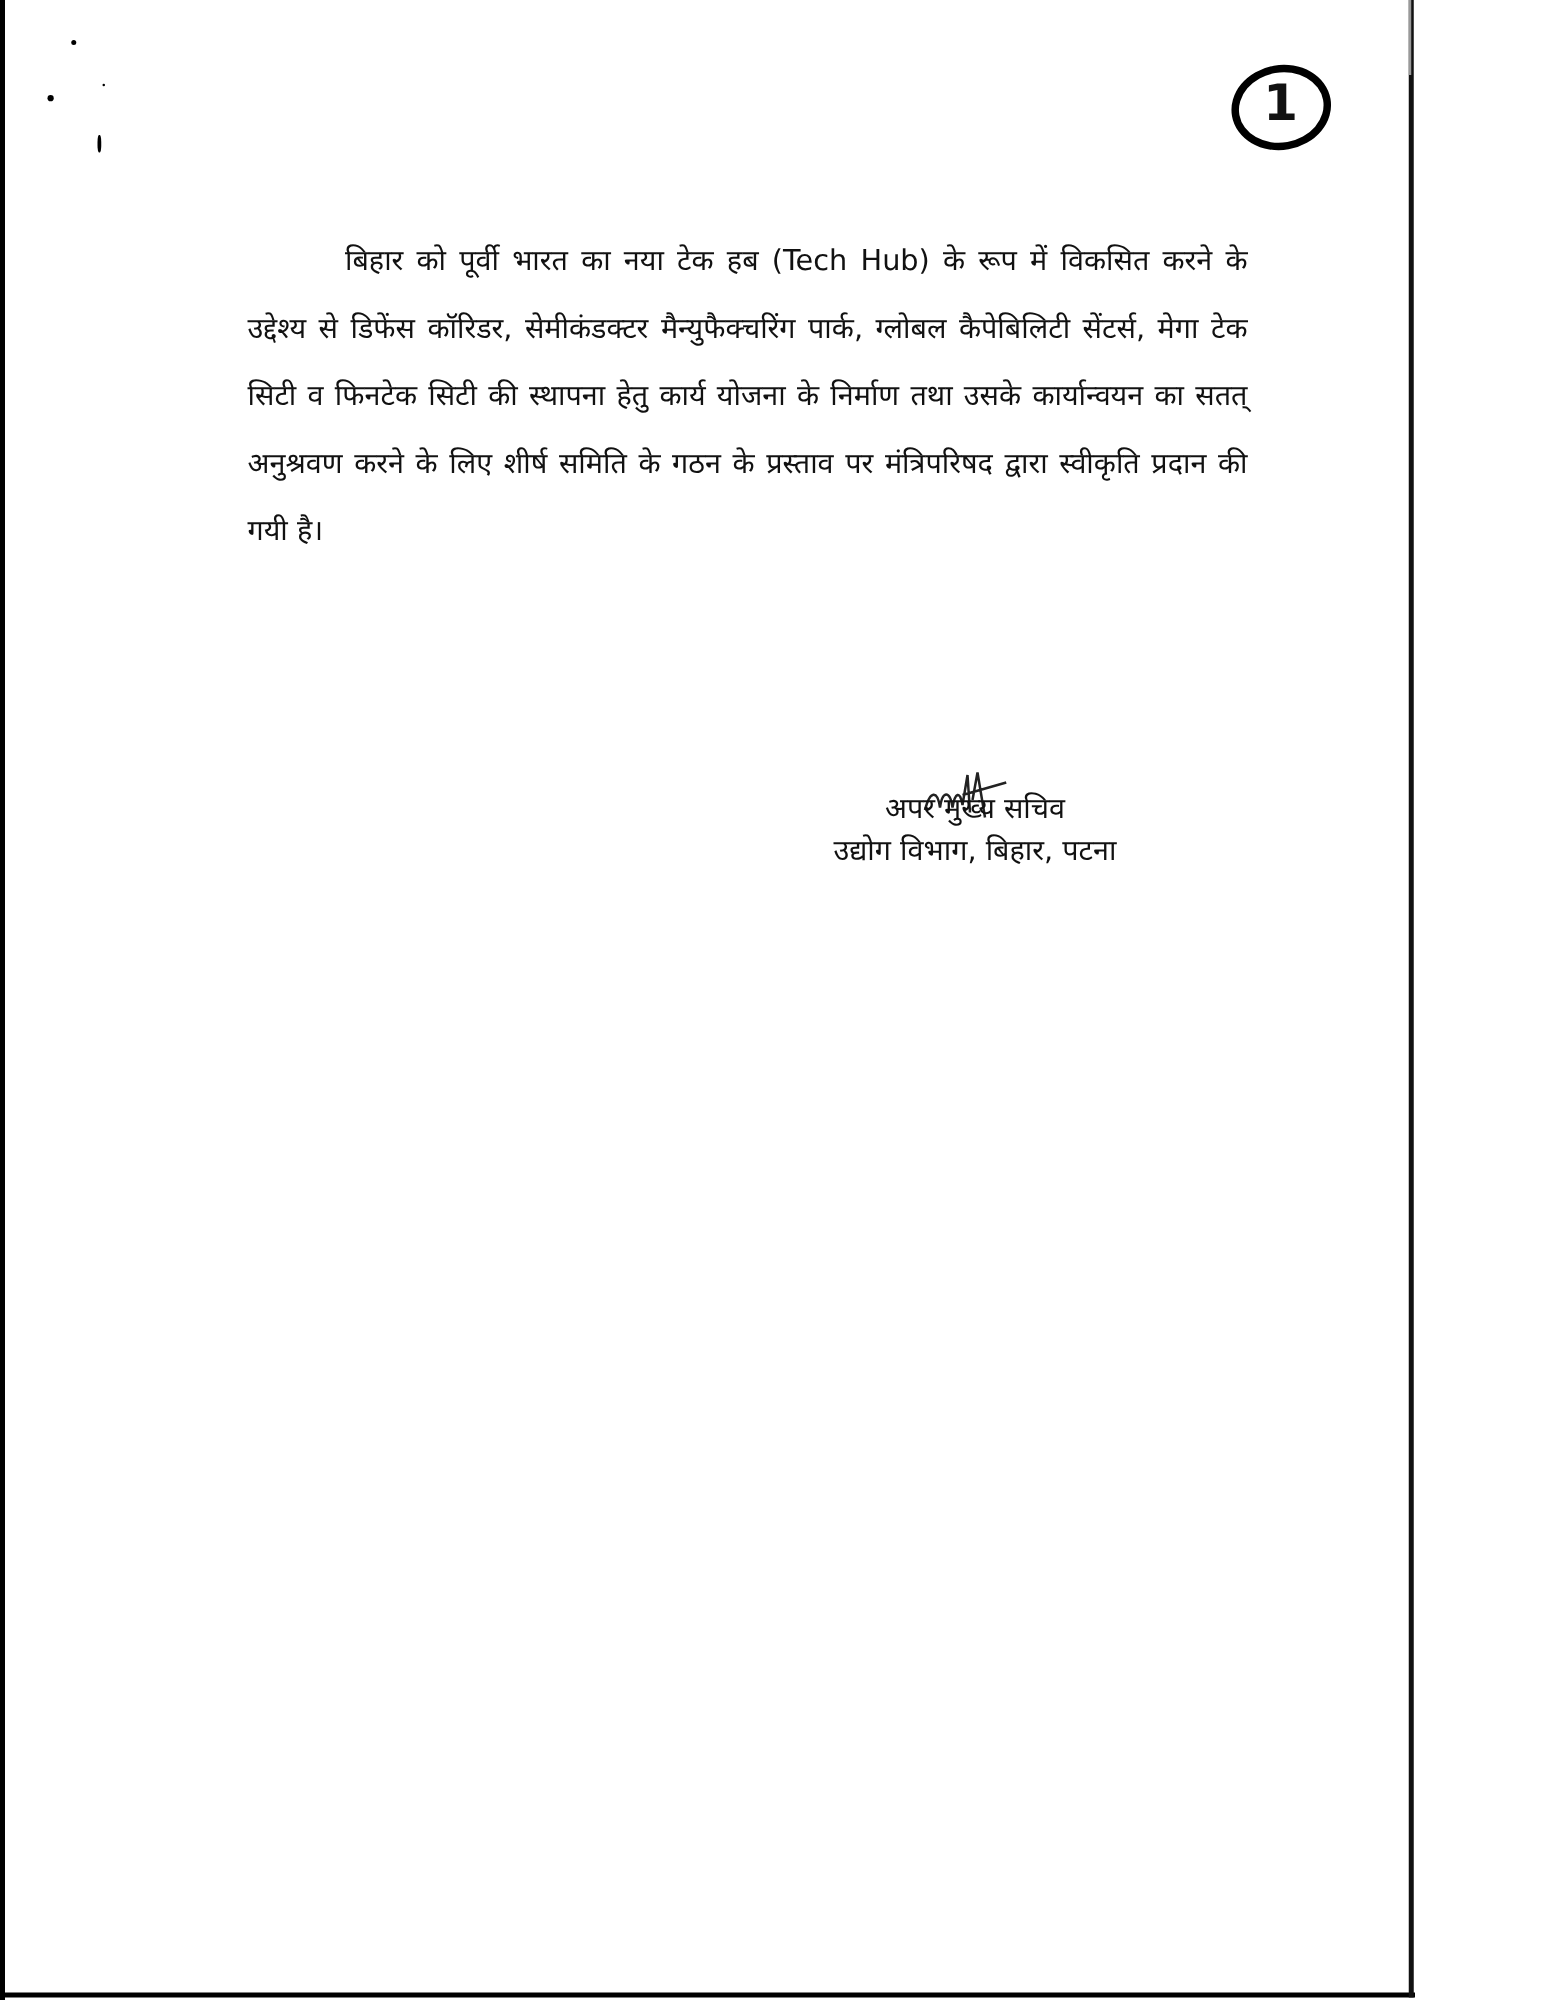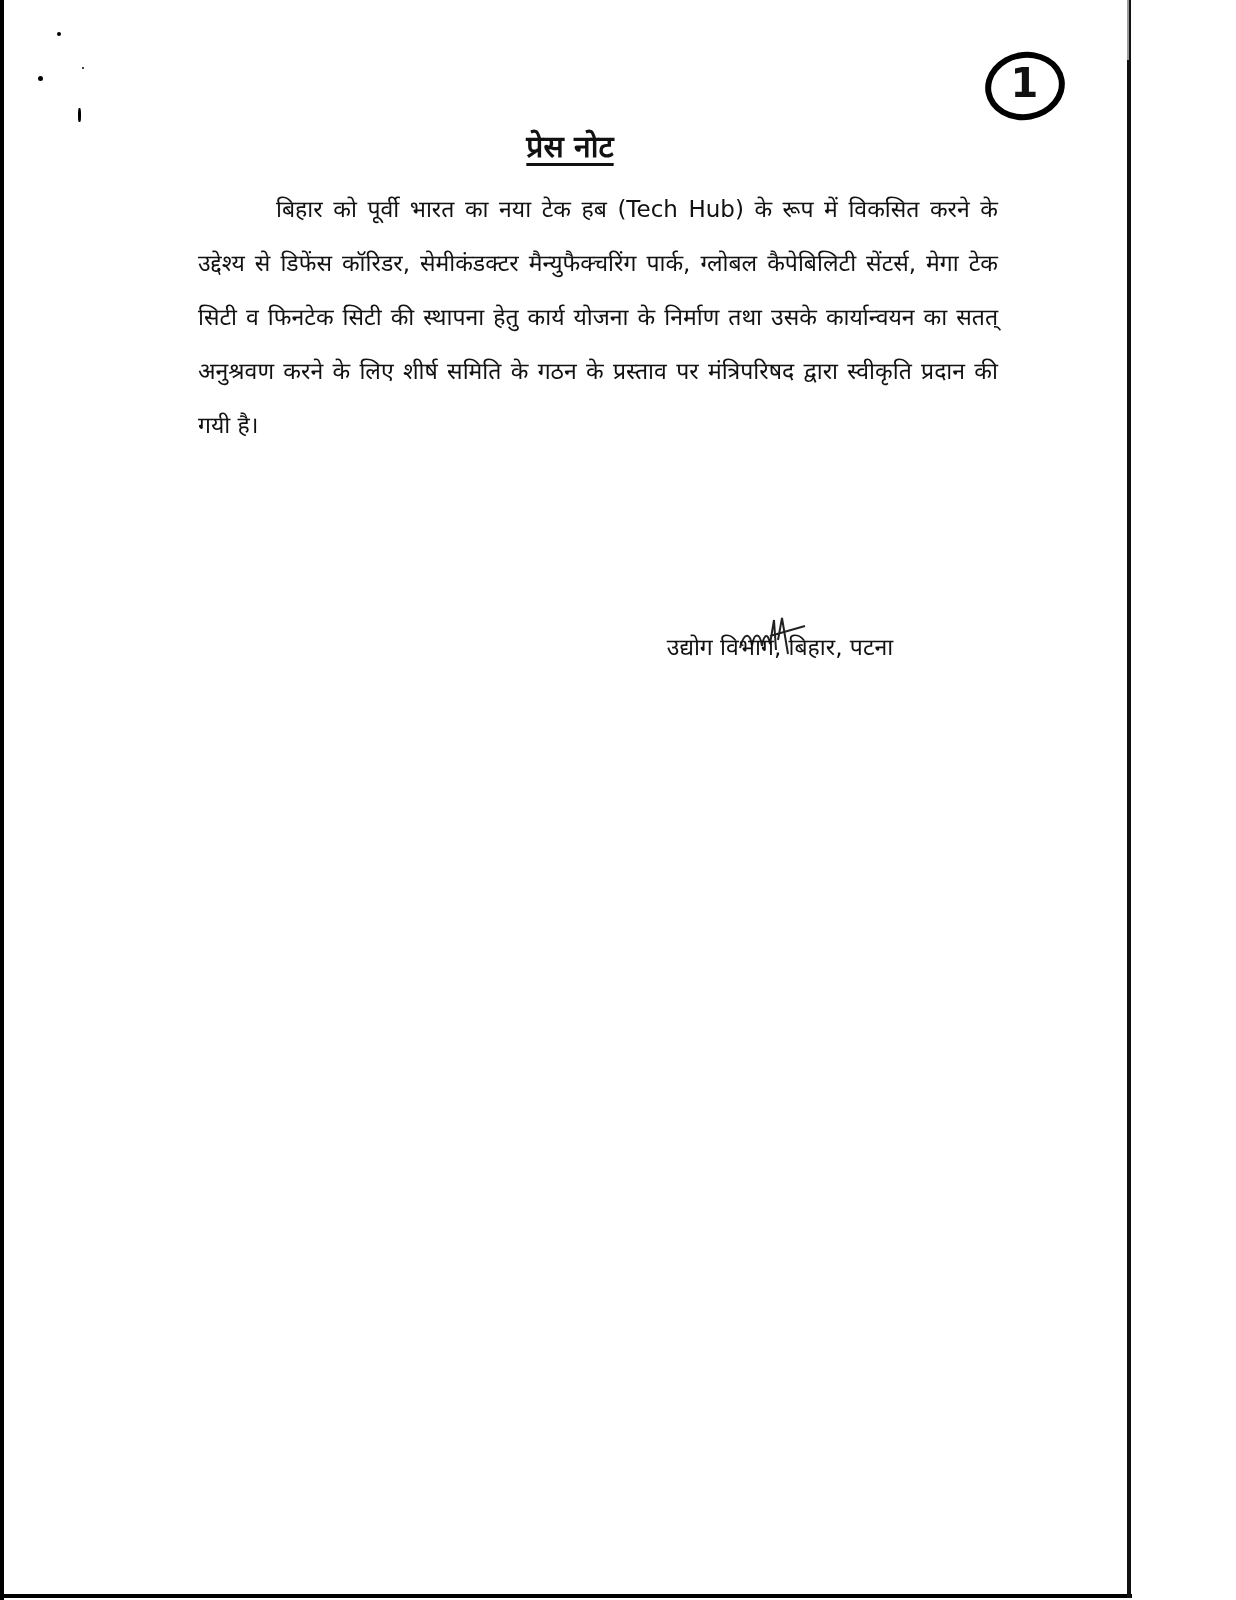--- a/index.html
+++ b/index.html
@@ -34,24 +34,24 @@
     <span style="left:57px;top:32px;width:4px;height:4px;"></span>
     <span style="left:38px;top:76px;width:5px;height:5px;"></span>
     <span style="left:82px;top:67px;width:2px;height:2px;"></span>
     <span style="left:78px;top:108px;width:3px;height:14px;border-radius:40%;"></span>
   </div>
 
   <div class="page-number">
     <div class="page-number-text">1</div>
   </div>
 
-  <div class="title">प्रेस नोट</div>
 
   <div class="body-text"><span class="indent"></span><span>बिहार को पूर्वी भारत का नया टेक हब (Tech Hub) के रूप में विकसित करने के उद्देश्य से डिफेंस कॉरिडर, सेमीकंडक्टर मैन्युफैक्चरिंग पार्क, ग्लोबल कैपेबिलिटी सेंटर्स, मेगा टेक सिटी व फिनटेक सिटी की स्थापना हेतु कार्य योजना के निर्माण तथा उसके कार्यान्वयन का सतत् अनुश्रवण करने के लिए शीर्ष समिति के गठन के प्रस्ताव पर मंत्रिपरिषद द्वारा स्वीकृति प्रदान की गयी है।</span></div>
 
   <svg class="signature" viewBox="0 0 150 50">
     <path d="M10 38 C 14 22, 20 22, 22 36 C 24 22, 30 22, 32 36 C 34 24, 38 22, 40 34 L 44 10 L 46 40 M 48 30 L 52 8 L 58 44 M 40 26 L 75 16" stroke="#222" stroke-width="2" fill="none"></path>
   </svg>
 
   <div class="sig-block">
+    <div class="sig-title">अपर मुख्य सचिव</div>
     <div class="sig-dept">उद्योग विभाग, बिहार, पटना</div>
   </div>
 </div>
 
 </body></html>

